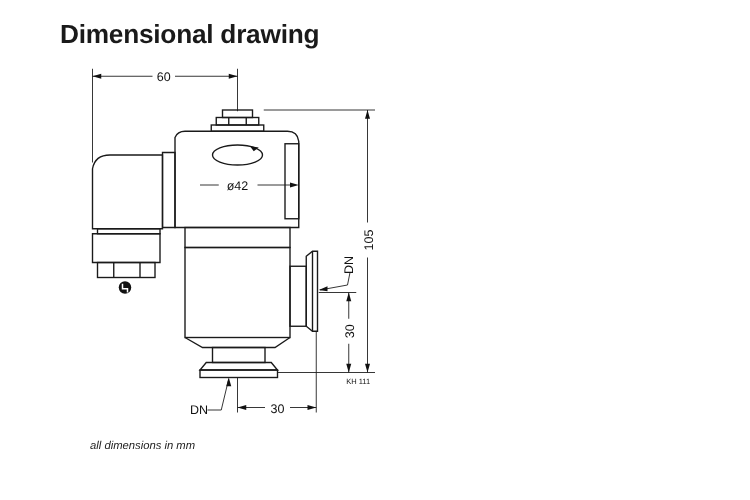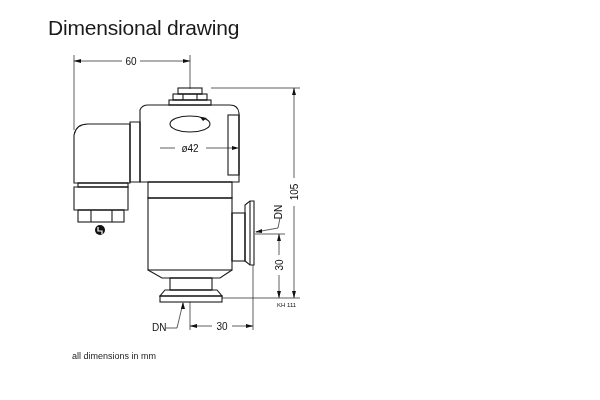--- a/index.html
+++ b/index.html
@@ -1,18 +1,18 @@
 <!DOCTYPE html>
 <html><head>
   <meta charset="utf-8">
   <style>
     html, body { margin: 0; padding: 0; background: #ffffff; }
     body { width: 600px; height: 400px; position: relative; overflow: hidden; font-family: "Liberation Sans", sans-serif; }
-    .title { position: absolute; left: 48px; top: 16px; font-size: 21px; color: #1a1a1a; font-weight: normal; letter-spacing: -0.2px; }
-    .footnote { position: absolute; left: 72px; top: 351px; font-size: 9px; color: #222; }
+    .title { position: absolute; left: 48px; top: 16px; font-size: 21px; color: #1a1a1a; font-weight: bold; letter-spacing: -0.2px; }
+    .footnote { position: absolute; left: 72px; top: 351px; font-size: 9px; color: #222; font-style: italic; }
     svg { position: absolute; left: 0; top: 0; }
     .ln { stroke: #1a1a1a; fill: none; stroke-width: 1.1; }
     .thin { stroke: #1a1a1a; fill: none; stroke-width: 0.7; }
     .dim { font-family: "Liberation Sans", sans-serif; font-size: 10px; fill: #111; }
     .small { font-family: "Liberation Sans", sans-serif; font-size: 6px; fill: #111; }
   </style>
 </head>
 <body>
 
 <div class="title">Dimensional drawing</div>

